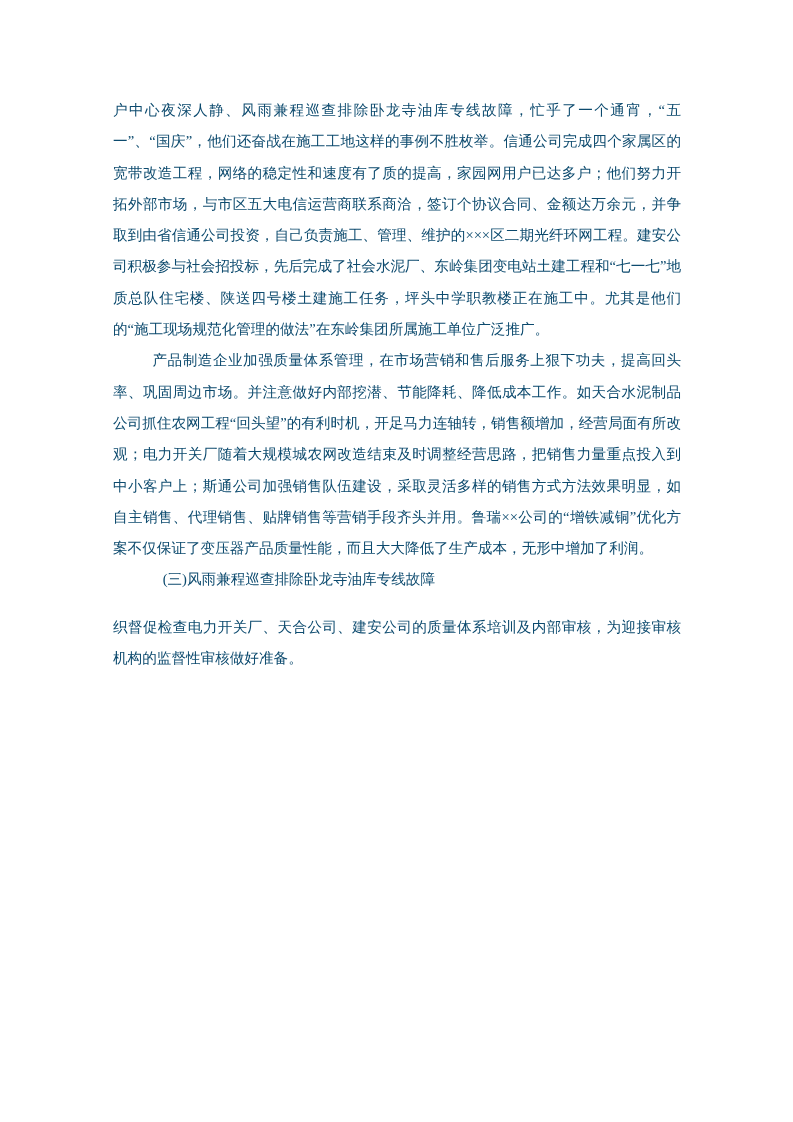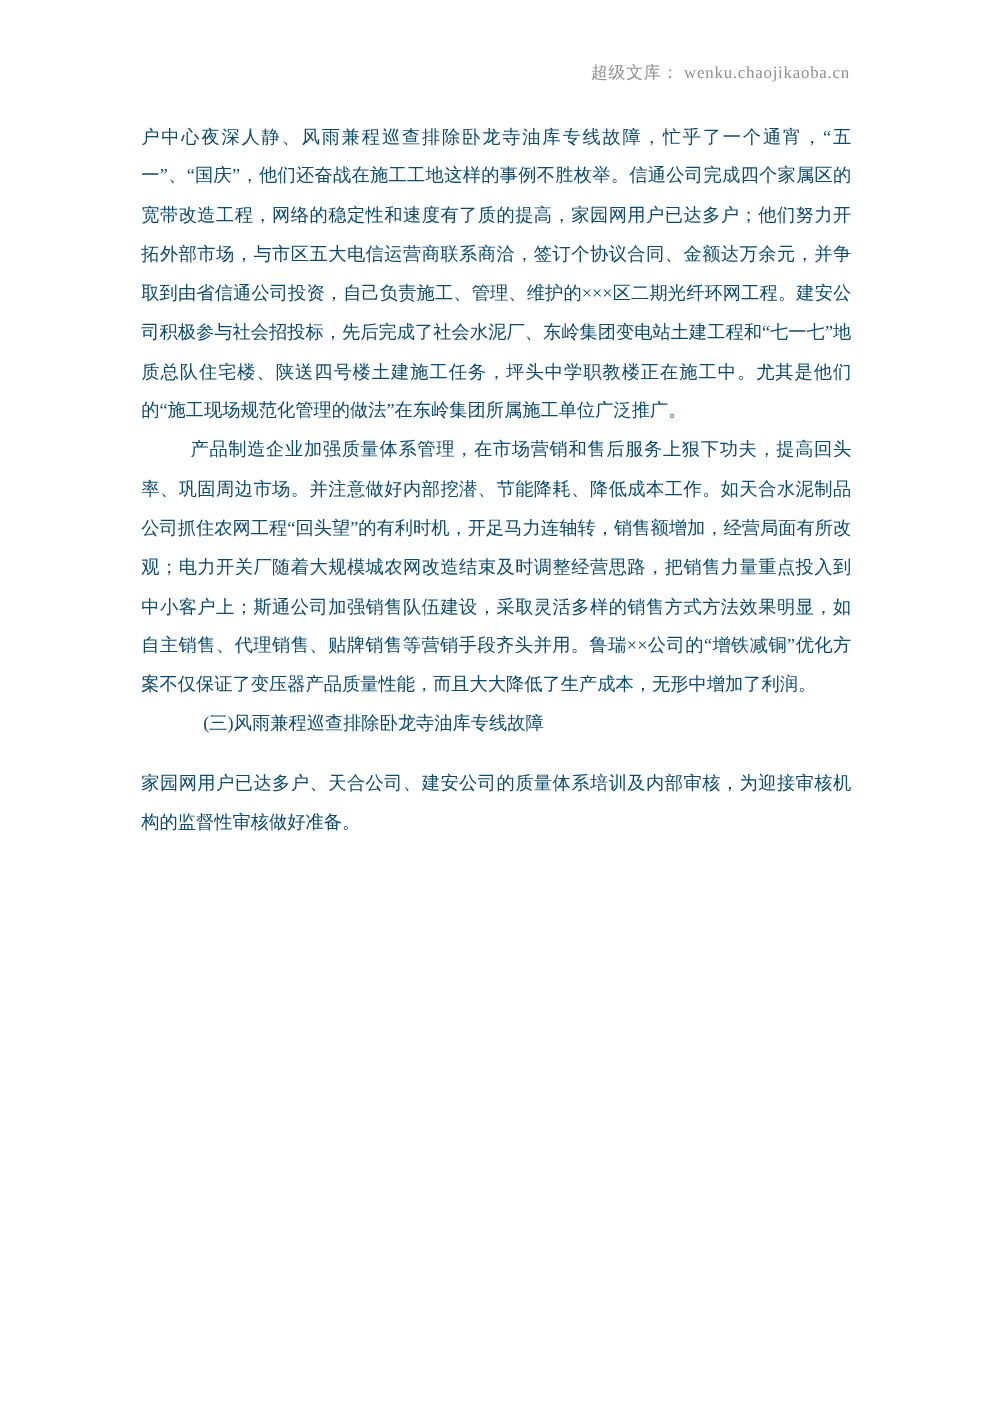--- a/index.html
+++ b/index.html
@@ -55,24 +55,21 @@
   }
   .para-gap {
     margin-top: 16px !important;
   }
 </style>
 </head>
 <body>
 
 <div class="page">
 
-  <div class="watermark">
-    <span class="wm-label">超级文库：</span><span class="wm-url">wenku.chaojikaoba.cn</span>
-  </div>
 
   <div class="doc-body">
     <p class="para">户中心夜深人静、风雨兼程巡查排除卧龙寺油库专线故障，忙乎了一个通宵，“五一”、“国庆”，他们还奋战在施工工地这样的事例不胜枚举。信通公司完成四个家属区的宽带改造工程，网络的稳定性和速度有了质的提高，家园网用户已达多户；他们努力开拓外部市场，与市区五大电信运营商联系商洽，签订个协议合同、金额达万余元，并争取到由省信通公司投资，自己负责施工、管理、维护的×××区二期光纤环网工程。建安公司积极参与社会招投标，先后完成了社会水泥厂、东岭集团变电站土建工程和“七一七”地质总队住宅楼、陕送四号楼土建施工任务，坪头中学职教楼正在施工中。尤其是他们的“施工现场规范化管理的做法”在东岭集团所属施工单位广泛推广。</p>
     <p class="para para-indent">产品制造企业加强质量体系管理，在市场营销和售后服务上狠下功夫，提高回头率、巩固周边市场。并注意做好内部挖潜、节能降耗、降低成本工作。如天合水泥制品公司抓住农网工程“回头望”的有利时机，开足马力连轴转，销售额增加，经营局面有所改观；电力开关厂随着大规模城农网改造结束及时调整经营思路，把销售力量重点投入到中小客户上；斯通公司加强销售队伍建设，采取灵活多样的销售方式方法效果明显，如自主销售、代理销售、贴牌销售等营销手段齐头并用。鲁瑞××公司的“增铁减铜”优化方案不仅保证了变压器产品质量性能，而且大大降低了生产成本，无形中增加了利润。</p>
     <p class="para para-heading-indent">(三)风雨兼程巡查排除卧龙寺油库专线故障</p>
-    <p class="para para-gap">家园网用户已达多户、天合公司、建安公司的质量体系培训及内部审核，为迎接审核机构的监督性审核做好准备。</p>
+    <p class="para para-gap">织督促检查电力开关厂、天合公司、建安公司的质量体系培训及内部审核，为迎接审核机构的监督性审核做好准备。</p>
   </div>
 
 </div>
 
 </body></html>

